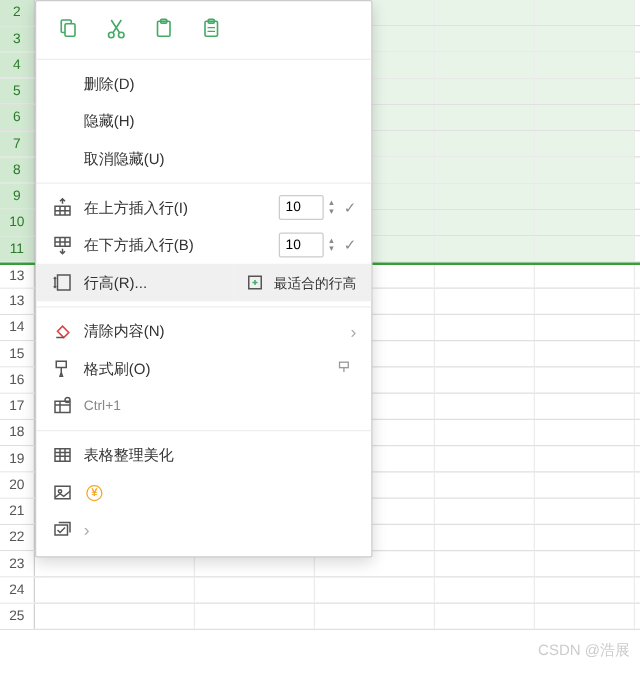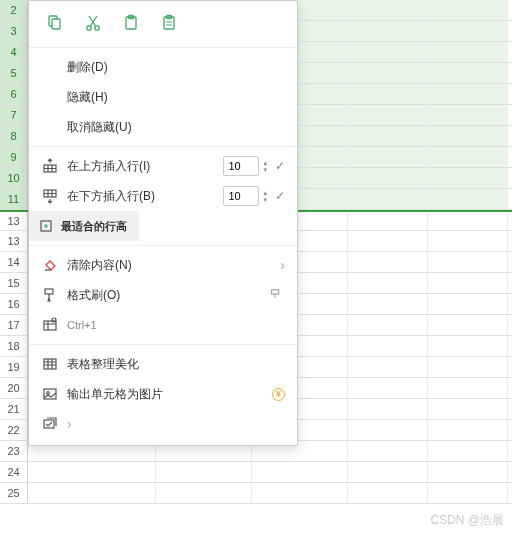--- a/index.html
+++ b/index.html
@@ -23,21 +23,21 @@
 .item .sub { color: #888; font-size: 11px; }
 .item.indent { padding-left: 38px; }
 .spin { display: flex; align-items: center; gap: 4px; margin-left: auto; }
 .spin input { width: 36px; height: 20px; border: 1px solid #ccc; border-radius: 2px; text-align: left; padding: 0 4px; font-size: 11px; }
 .spin .arrows { display: flex; flex-direction: column; }
 .spin .arrows span { font-size: 7px; line-height: 7px; color: #888; cursor: pointer; }
 .check { color: #888; margin-left: 4px; }
 .arrow-r { color: #aaa; font-size: 14px; }
 .row2 { display: flex; }
 .row2 .item { flex: 1; }
-.row2 .item.right { flex: 0 0 auto; padding-left: 8px; font-weight: bold; }
+.row2 .item.right { flex: 0 0 auto; padding-left: 8px; }
 .watermark { position: absolute; right: 8px; bottom: 18px; color: #ccc; font-size: 12px; pointer-events: none; }
 .coin { width: 13px; height: 13px; border-radius: 50%; background: #fff; border: 1px solid #f5a623; display: inline-flex; align-items: center; justify-content: center; font-size: 9px; color: #f5a623; font-weight: bold; margin-left: 2px; }
 </style>
 </head>
 <body>
 
 <div class="sheet" id="sheet">
     <div class="row sel">
       <div class="row-hdr sel">2</div>
       <div class="cell" style="width: 128px;"></div>
@@ -302,20 +302,29 @@
     <span class="spin">
       <input value="10" style="">
       <span class="arrows">
           <span>▴</span>
           <span>▾</span>
         </span>
       <span class="check">✓</span>
     </span>
   </div>
   <div class="row2">
+    <div class="item hover">
+      <span class="ico">
+          <svg width="16" height="16" viewBox="0 0 16 16" fill="none" stroke="#555" stroke-width="1.2">
+            <rect x="4" y="2" width="10" height="12"></rect>
+            <path d="M2 4l0 8M1 5l1-1 1 1M1 11l1 1 1-1"></path>
+          </svg>
+        </span>
+      <span class="lbl">行高(R)...</span>
+    </div>
     <div class="item right hover" style="gap:6px;">
       <span class="ico">
           <svg width="16" height="16" viewBox="0 0 16 16" fill="none" stroke="#555" stroke-width="1.2">
             <rect x="3" y="3" width="10" height="10"></rect>
             <path d="M6 8l4 0M8 6l0 4" stroke="#4a6"></path>
           </svg>
         </span>
       <span class="lbl" style="font-size:11px;">最适合的行高</span>
     </div>
   </div>
@@ -366,21 +375,20 @@
     <span class="lbl">表格整理美化</span>
   </div>
   <div class="item">
     <span class="ico">
         <svg width="16" height="16" viewBox="0 0 16 16" fill="none" stroke="#555" stroke-width="1.2">
           <rect x="2" y="3" width="12" height="10"></rect>
           <circle cx="6" cy="7" r="1.3"></circle>
           <path d="M2 12l4-3 3 2 5-4"></path>
         </svg>
       </span>
-    <span class="lbl">输出单元格为图片</span>
     <span class="coin">¥</span>
   </div>
   <div class="item">
     <span class="ico">
         <svg width="16" height="16" viewBox="0 0 16 16" fill="none" stroke="#555" stroke-width="1.2">
           <rect x="2" y="4" width="10" height="8"></rect>
           <path d="M5 2h9v8"></path>
           <path d="M4 8l2 2 4-4"></path>
         </svg>
       </span>

